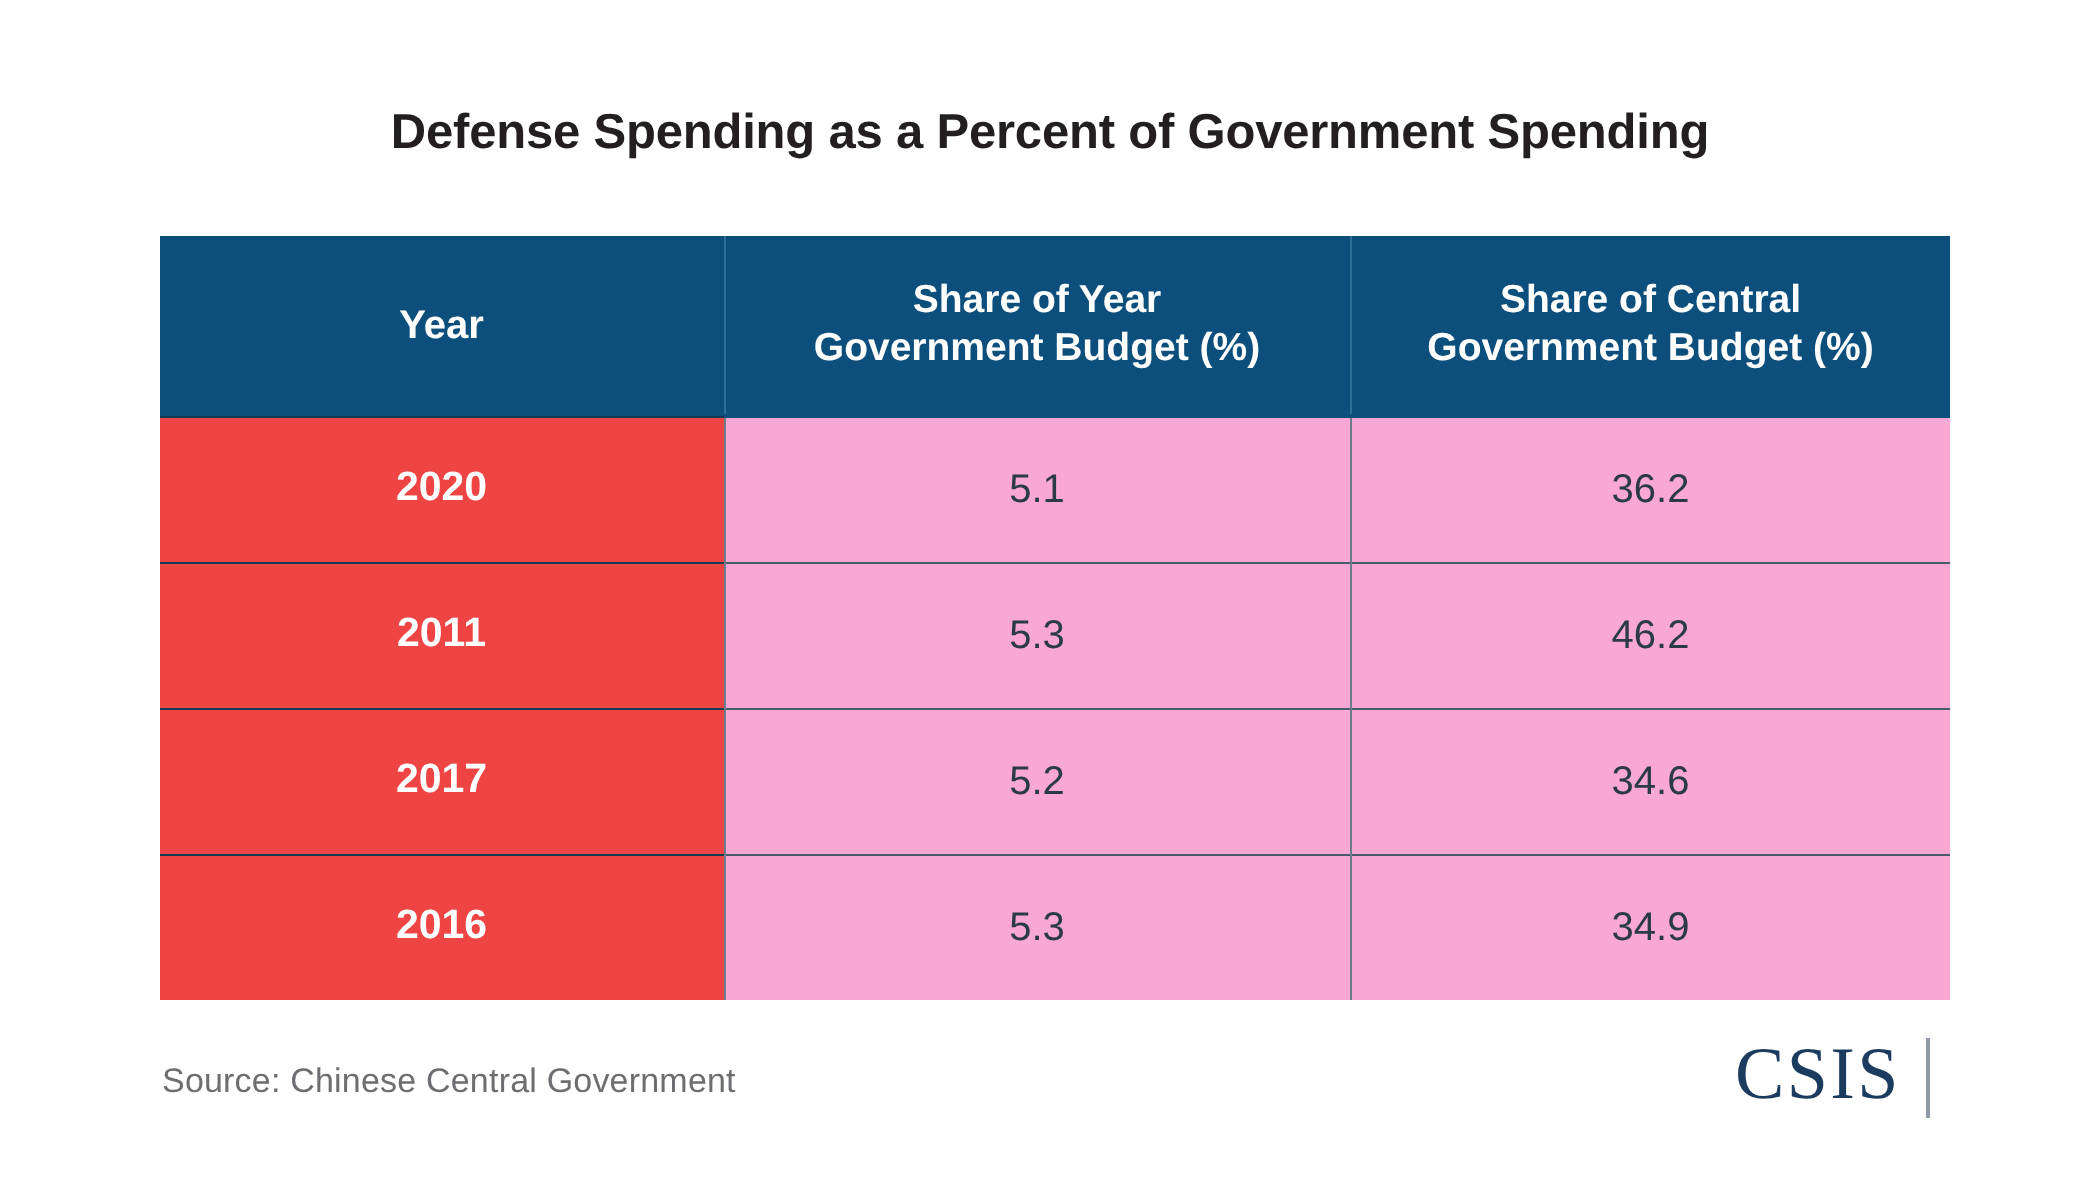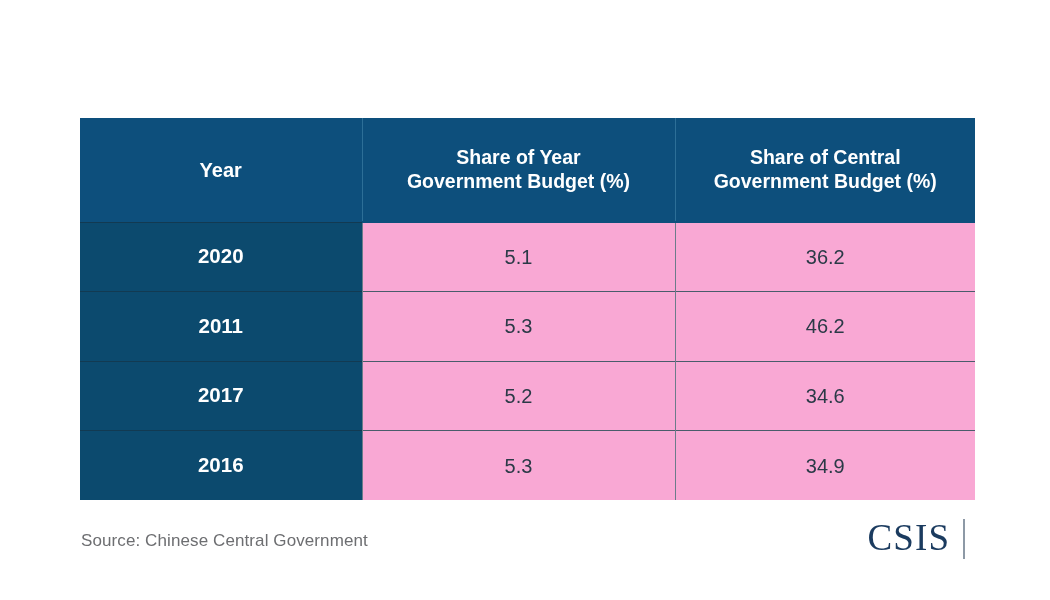--- a/index.html
+++ b/index.html
@@ -51,21 +51,21 @@
     width: 895px;
     height: 382px;
     border-collapse: collapse;
     table-layout: fixed;
   }
   table.data-table col.c-year   { width: 282px; }
   table.data-table col.c-total  { width: 313px; }
   table.data-table col.c-central{ width: 300px; }
 
   
-  thead tr { height: 104px; }
+  thead tr { height: 90px; }
   th {
     background: #0d4f7c;
     color: #ffffff;
     font-size: 19.5px;
     font-weight: bold;
     line-height: 1.22;
     text-align: center;
     vertical-align: middle;
     padding: 0 8px;
     border: none;
@@ -75,21 +75,21 @@
 
   
   tbody tr { height: 58.4px; }
   td {
     text-align: center;
     vertical-align: middle;
     font-size: 20px;
     line-height: 1.2;
   }
   td.year-cell {
-    background: #0c4a6e;
+    background: #ef4444;
     color: #ffffff;
     font-weight: bold;
     font-size: 20.5px;
     border-top: 1.6px solid #123a52;
   }
   td.val-cell {
     background: #f9a8d4;
     color: #2b3a47;
     font-weight: normal;
     border-top: 1.3px solid #4a5c6b;
@@ -142,20 +142,21 @@
     font-weight: bold;
     letter-spacing: 0.75px;
     line-height: 1.32;
   }
 </style>
 </head>
 <body>
 
 <div class="page">
 
+  <div class="chart-title">Defense Spending as a Percent of Government Spending</div>
 
   <div class="table-wrap">
     <table class="data-table">
       <colgroup>
         <col class="c-year">
         <col class="c-total">
         <col class="c-central">
       </colgroup>
       <thead>
         <tr>

